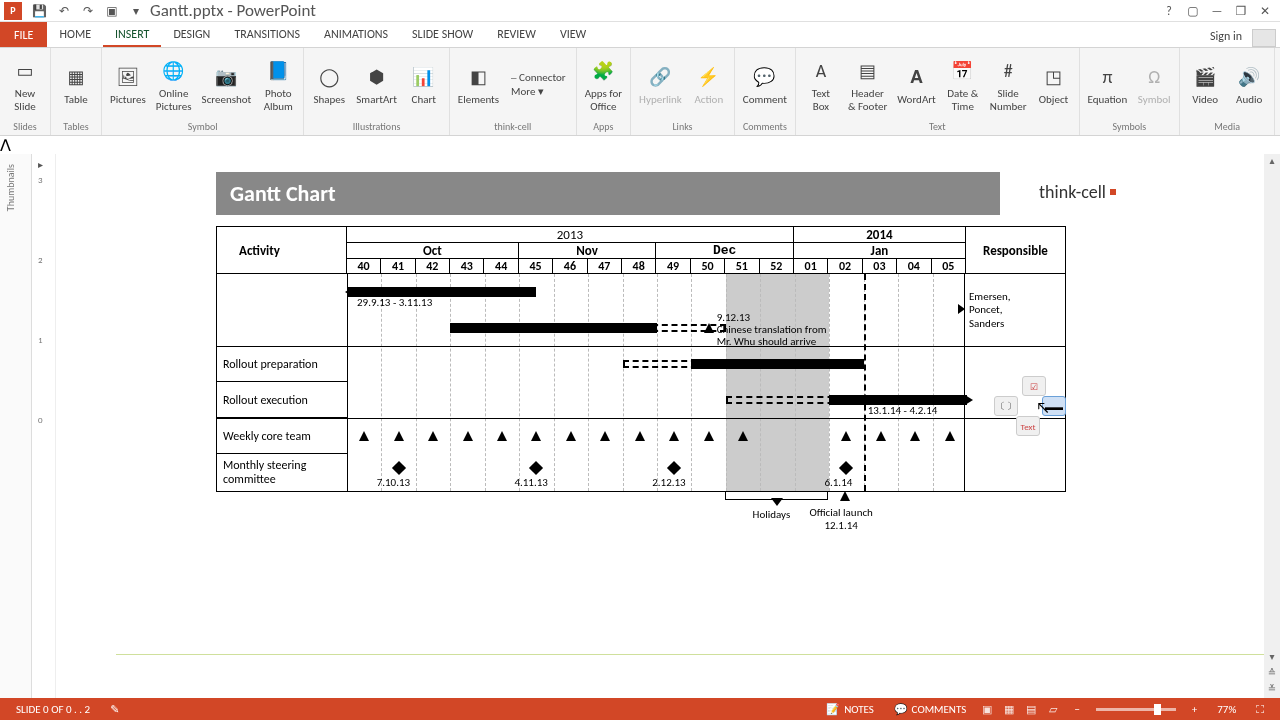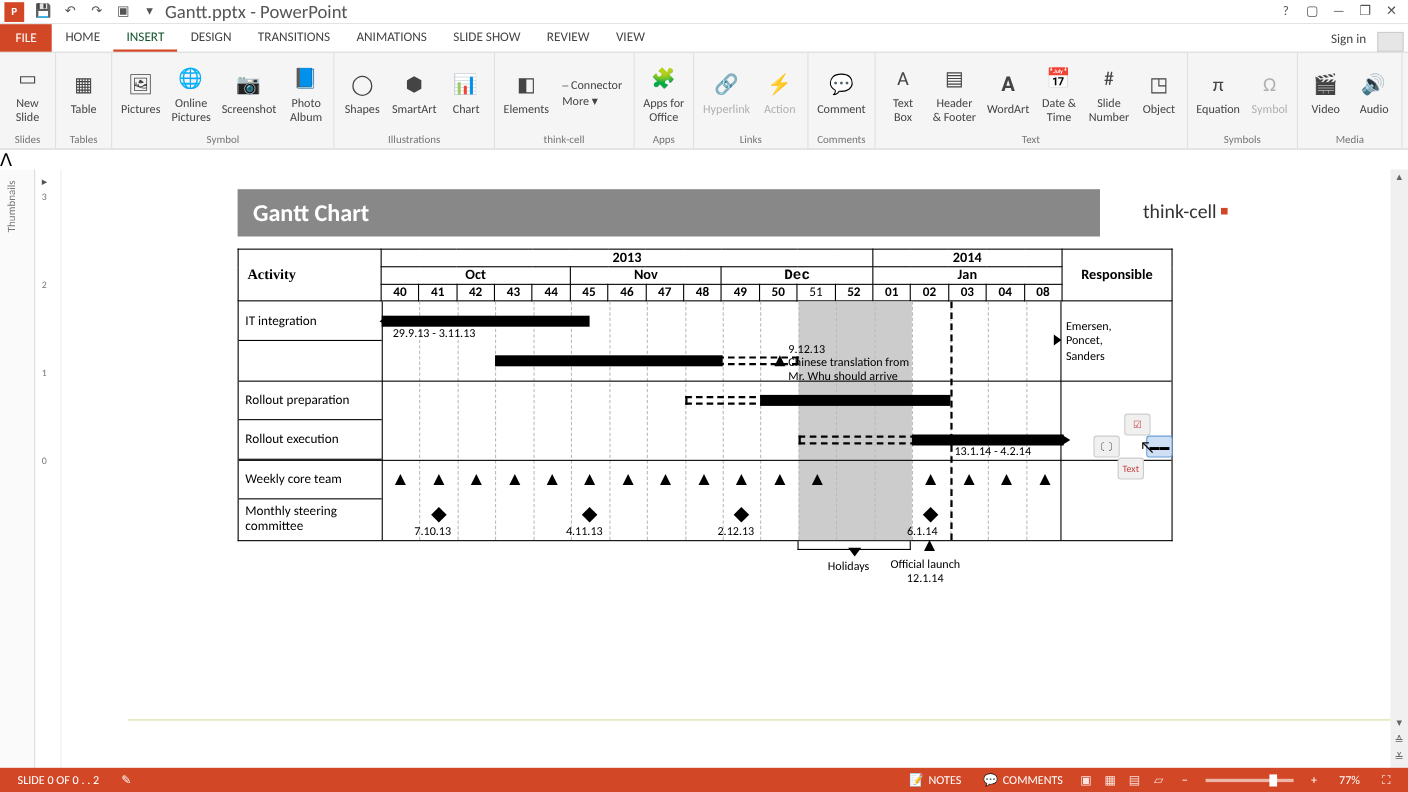--- a/index.html
+++ b/index.html
@@ -53,21 +53,21 @@
 .title-bar { background: #888; color: #fff; padding: 8px 14px; font-size: 22px; font-weight: bold; width: 784px; float: left; }
 .tc-logo { float: right; height: 40px; display: flex; align-items: center; font-size: 18px; color: #333; gap: 4px; }
 .tc-logo .sq { width: 6px; height: 6px; background: #d24726; display: inline-block; }
 
 .gantt { clear: both; margin-top: 54px; width: 850px; font-size: 13px; color: #000; }
 .gantt table { border-collapse: collapse; width: 100%; }
 .gantt th, .gantt td { border: 1px solid #000; text-align: center; font-weight: normal; }
 .gantt .hdr-year th { font-weight: bold; }
 .gantt .hdr-month th { font-weight: bold; }
 .gantt .hdr-week th { font-weight: bold; font-size: 12px; }
-.gantt .act-col { width: 130px; text-align: left; padding-left: 8px; font-weight: bold; font-family: Liberation Serif, serif; }
+.gantt .act-col { width: 130px; text-align: left; padding-left: 22px; font-weight: bold; }
 .gantt .resp-col { width: 100px; text-align: center; font-weight: bold; }
 
 .bar { position: absolute; height: 10px; background: #000; top: 50%; transform: translateY(-50%); }
 .bar.dashed { background: none; border: 2px dashed #000; height: 8px; }
 .milestone { position: absolute; width: 0; height: 0; border-left: 5px solid transparent; border-right: 5px solid transparent; border-bottom: 10px solid #000; top: 50%; transform: translate(-50%, -50%); }
 .diamond { position: absolute; width: 10px; height: 10px; background: #000; transform: translate(-50%, -50%) rotate(45deg); top: 50%; }
 .txt { position: absolute; font-size: 11px; white-space: nowrap; }
 
 .holiday-band { position: absolute; background: #ccc; top: 0; bottom: 0; }
 .bracket { position: absolute; border-left: 1px solid #000; border-right: 1px solid #000; border-bottom: 1px solid #000; height: 8px; }
@@ -339,21 +339,21 @@
           <span class="sq"></span>
       </div>
 
       <div class="gantt" id="gantt">
           <div style="position:relative; width:850px;">
             <div style="position:relative;">
               <table style="width:850px; border-collapse:collapse;">
                 <tbody>
                   <tr class="hdr-year">
                     <th rowspan="3" class="act-col" style="border:1px solid #000;">Activity</th>
-                    <th colspan="13" style="border:1px solid #000;font-weight:bold;">2013</th>
+                    <th colspan="13" style="border:1px solid #000;font-weight:normal;">2013</th>
                     <th colspan="5" style="border:1px solid #000;font-weight:bold;">2014</th>
                     <th rowspan="3" class="resp-col" style="border:1px solid #000;">Responsible</th>
                   </tr>
                   <tr class="hdr-month">
                     <th colspan="5" style="border:1px solid #000;font-weight:bold;">Oct</th>
                     <th colspan="4" style="border:1px solid #000;font-weight:bold;">Nov</th>
                     <th colspan="4" style="border:1px solid #000;font-weight:bold;font-family:Liberation Mono, monospace;">Dec</th>
                     <th colspan="5" style="border:1px solid #000;font-weight:bold;">Jan</th>
                   </tr>
                   <tr class="hdr-week">
@@ -361,27 +361,27 @@
                     <th style="border:1px solid #000;font-weight:bold;width:34.44444444444444px;">41</th>
                     <th style="border:1px solid #000;font-weight:bold;width:34.44444444444444px;">42</th>
                     <th style="border:1px solid #000;font-weight:bold;width:34.44444444444444px;">43</th>
                     <th style="border:1px solid #000;font-weight:bold;width:34.44444444444444px;">44</th>
                     <th style="border:1px solid #000;font-weight:bold;width:34.44444444444444px;">45</th>
                     <th style="border:1px solid #000;font-weight:bold;width:34.44444444444444px;">46</th>
                     <th style="border:1px solid #000;font-weight:bold;width:34.44444444444444px;">47</th>
                     <th style="border:1px solid #000;font-weight:bold;width:34.44444444444444px;">48</th>
                     <th style="border:1px solid #000;font-weight:bold;width:34.44444444444444px;">49</th>
                     <th style="border:1px solid #000;font-weight:bold;width:34.44444444444444px;">50</th>
-                    <th style="border:1px solid #000;font-weight:normal;width:34.44444444444444px;">51</th>
+                    <th style="border:1px solid #000;font-weight:bold;width:34.44444444444444px;">51</th>
                     <th style="border:1px solid #000;font-weight:bold;width:34.44444444444444px;">52</th>
                     <th style="border:1px solid #000;font-weight:bold;width:34.44444444444444px;">01</th>
                     <th style="border:1px solid #000;font-weight:bold;width:34.44444444444444px;">02</th>
                     <th style="border:1px solid #000;font-weight:bold;width:34.44444444444444px;">03</th>
                     <th style="border:1px solid #000;font-weight:bold;width:34.44444444444444px;">04</th>
-                    <th style="border:1px solid #000;font-weight:bold;width:34.44444444444444px;">08</th>
+                    <th style="border:1px solid #000;font-weight:bold;width:34.44444444444444px;">05</th>
                   </tr>
                 </tbody>
               </table>
             </div>
             <div style="position:relative; width:850px; height:218px; border-left:1px solid #000; border-right:1px solid #000; border-bottom:1px solid #000;">
               <div class="holiday-band" style="left:508.88888888888886px; width:103.33333333333343px;"></div>
               <div style="position:absolute; top:0; bottom:0; left:164.44444444444446px; border-left:1px dashed #bbb;"></div>
               <div style="position:absolute; top:0; bottom:0; left:198.88888888888889px; border-left:1px dashed #bbb;"></div>
               <div style="position:absolute; top:0; bottom:0; left:233.33333333333331px; border-left:1px dashed #bbb;"></div>
               <div style="position:absolute; top:0; bottom:0; left:267.77777777777777px; border-left:1px dashed #bbb;"></div>
@@ -394,21 +394,20 @@
               <div style="position:absolute; top:0; bottom:0; left:508.88888888888886px; border-left:1px dashed #bbb;"></div>
               <div style="position:absolute; top:0; bottom:0; left:543.3333333333333px; border-left:1px dashed #bbb;"></div>
               <div style="position:absolute; top:0; bottom:0; left:577.7777777777778px; border-left:1px dashed #bbb;"></div>
               <div style="position:absolute; top:0; bottom:0; left:612.2222222222222px; border-left:1px dashed #bbb;"></div>
               <div style="position:absolute; top:0; bottom:0; left:646.6666666666666px; border-left:1px dashed #bbb;"></div>
               <div style="position:absolute; top:0; bottom:0; left:681.1111111111111px; border-left:1px dashed #bbb;"></div>
               <div style="position:absolute; top:0; bottom:0; left:715.5555555555555px; border-left:1px dashed #bbb;"></div>
               <div style="position:absolute; top:0; bottom:0; left:130px; border-left:1px solid #000;"></div>
               <div style="position:absolute; top:0; bottom:0; right:100px; border-left:1px solid #000;"></div>
               <div style="position:absolute; top:0; bottom:0; left:646.6666666666666px; border-left:2px dashed #000;"></div>
-              <div style="position:absolute; left:0; top:0px; width:130px; height:36px; border-top:none; border-bottom:1px solid #000; display:flex; align-items:center; padding-left:6px; font-size:12px;">IT integration</div>
               <div class="bar" style="left:130px; width:189.44444444444446px; top:18px;"></div>
               <div style="position:absolute; left:128px; top:13px; width:0;height:0;border-top:5px solid transparent;border-bottom:5px solid transparent;border-right:8px solid #000;"></div>
               <div class="txt" style="left:140px; top:22px;">29.9.13 - 3.11.13</div>
               <div style="position:absolute; right:0; top:0px; width:100px; height:72px; display:flex; align-items:center; font-size:11px; padding:2px 4px; line-height:1.2;">Emersen,<br>Poncet,<br>Sanders</div>
               <div style="position:absolute; right:100px; top:30px; width:0;height:0;border-top:5px solid transparent;border-bottom:5px solid transparent;border-left:7px solid #000;"></div>
               <div class="bar" style="left:233.33333333333331px; width:206.66666666666669px; top:54px;"></div>
               <div class="bar dashed" style="left:405.55555555555554px; width:103.33333333333337px; top:54px;"></div>
               <div class="milestone" style="left:491.6666666666667px; top:54px;"></div>
               <div class="txt" style="left:499.6666666666667px; top:38px; line-height:1.1;">9.12.13<br>Chinese translation from<br>Mr. Whu should arrive</div>
               <div style="position:absolute; left:0; top:72px; width:130px; height:36px; border-top:none; border-bottom:1px solid #000; display:flex; align-items:center; padding-left:6px; font-size:12px;">Rollout preparation</div>

